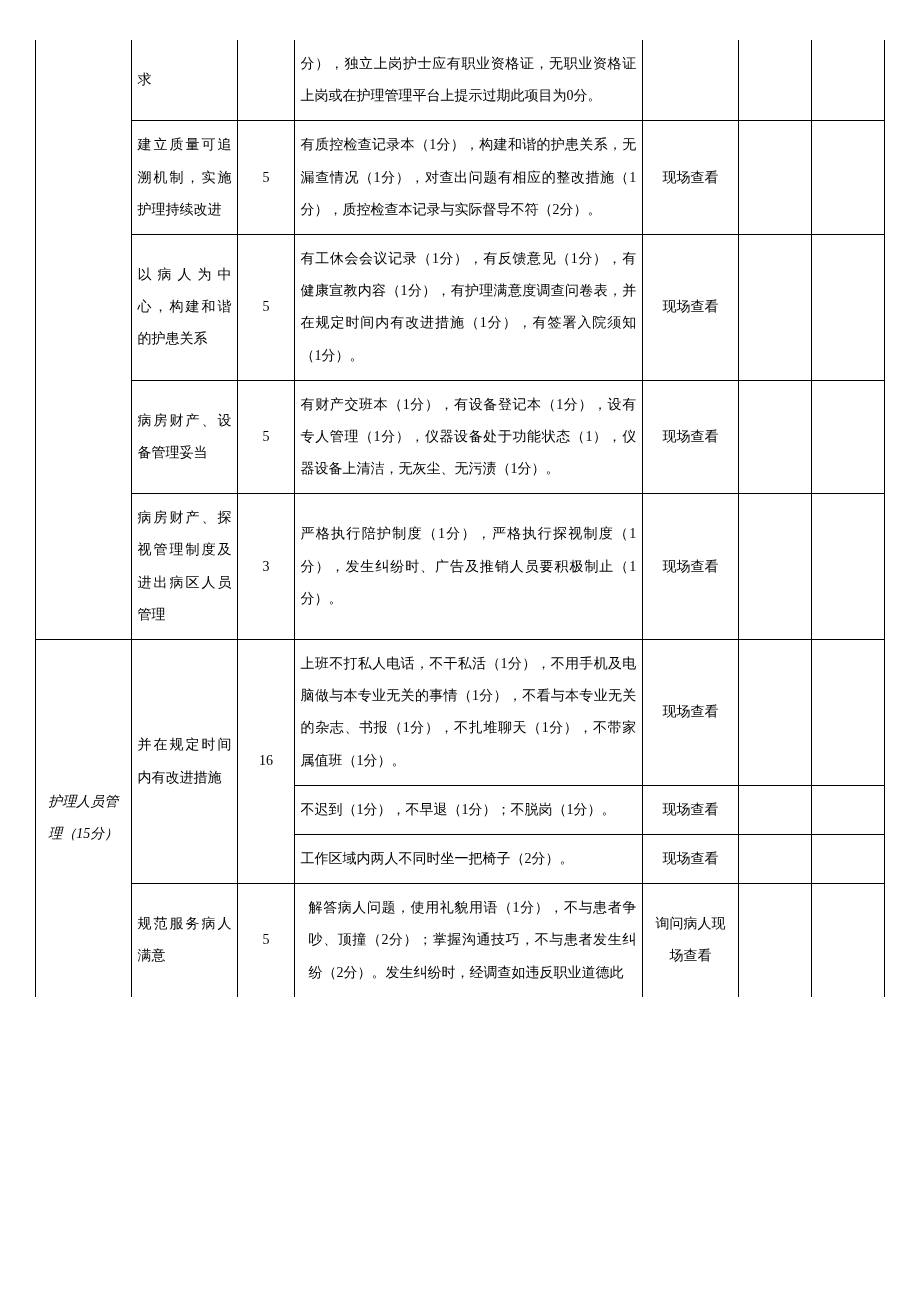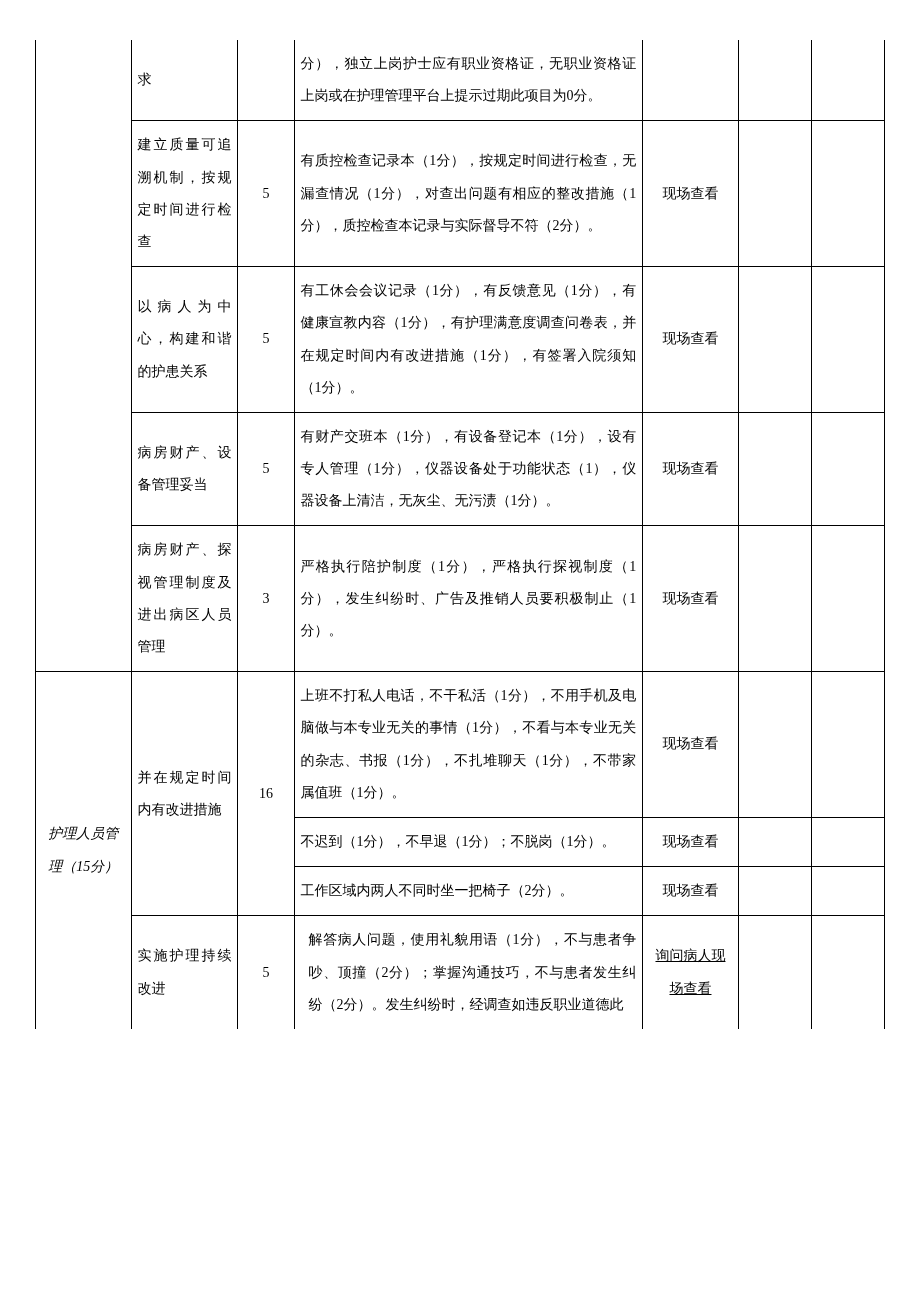--- a/index.html
+++ b/index.html
@@ -53,23 +53,23 @@
       <td class="center" rowspan="5" style="border-top:none;"></td>
       <td class="justify" style="border-top:none;">求</td>
       <td class="center" style="border-top:none;"></td>
       <td class="justify" style="border-top:none;">分），独立上岗护士应有职业资格证，无职业资格证上岗或在护理管理平台上提示过期此项目为0分。</td>
       <td class="center" style="border-top:none;"></td>
       <td style="border-top:none;"></td>
       <td style="border-top:none;"></td>
     </tr>
 
     <tr>
-      <td class="justify">建立质量可追溯机制，按规定时间进行检查</td>
+      <td class="justify">建立质量可追溯机制，实施护理持续改进</td>
       <td class="center">5</td>
-      <td class="justify">有质控检查记录本（1分），按规定时间进行检查，无漏查情况（1分），对查出问题有相应的整改措施（1分），质控检查本记录与实际督导不符（2分）。</td>
+      <td class="justify">有质控检查记录本（1分），构建和谐的护患关系，无漏查情况（1分），对查出问题有相应的整改措施（1分），质控检查本记录与实际督导不符（2分）。</td>
       <td class="center">现场查看</td>
       <td></td>
       <td></td>
     </tr>
 
     <tr>
       <td class="justify">以病人为中心，构建和谐的护患关系</td>
       <td class="center">5</td>
       <td class="justify">有工休会会议记录（1分），有反馈意见（1分），有健康宣教内容（1分），有护理满意度调查问卷表，并在规定时间内有改进措施（1分），有签署入院须知（1分）。</td>
       <td class="center">现场查看</td>
@@ -113,21 +113,21 @@
     </tr>
 
     <tr>
       <td class="justify">工作区域内两人不同时坐一把椅子（2分）。</td>
       <td class="center">现场查看</td>
       <td></td>
       <td></td>
     </tr>
 
     <tr>
-      <td class="justify" style="border-bottom:none;">实施护理持续改进</td>
+      <td class="justify" style="border-bottom:none;">规范服务病人满意</td>
       <td class="center" style="border-bottom:none;">5</td>
       <td class="justify" style="border-bottom:none;padding-left:14px;">解答病人问题，使用礼貌用语（1分），不与患者争吵、顶撞（2分）；掌握沟通技巧，不与患者发生纠纷（2分）。发生纠纷时，经调查如违反职业道德此</td>
-      <td class="center" style="border-bottom:none;text-decoration:underline;">询问病人现场查看</td>
+      <td class="center" style="border-bottom:none;">询问病人现场查看</td>
       <td style="border-bottom:none;"></td>
       <td style="border-bottom:none;"></td>
     </tr>
   </tbody>
 </table>
 
 </body></html>

